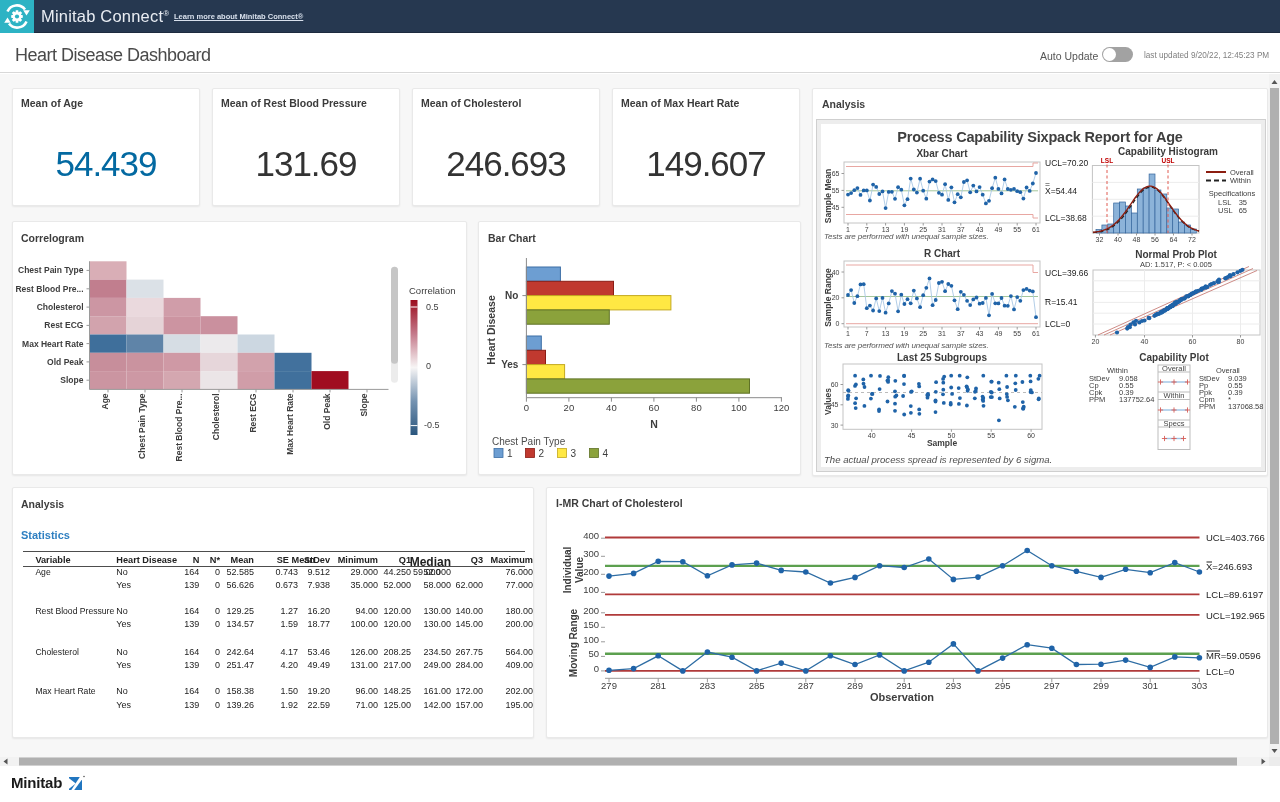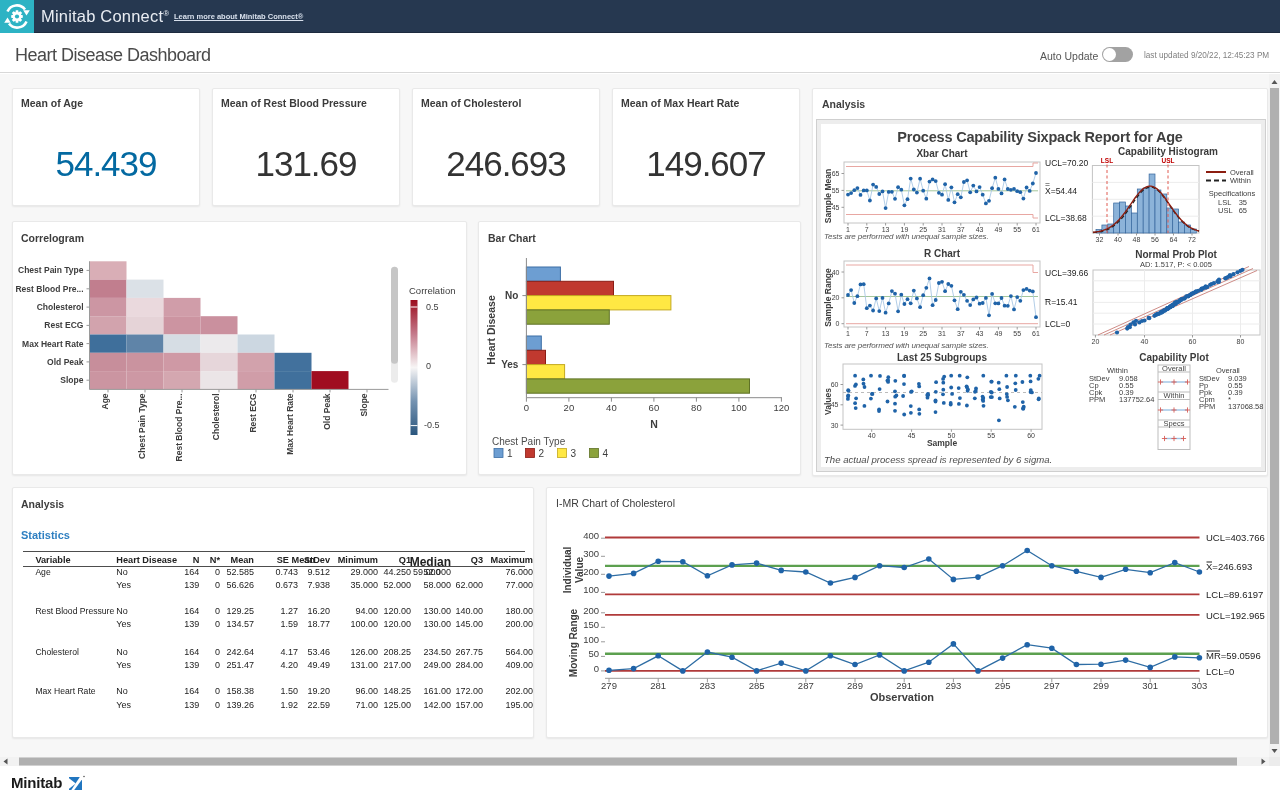--- a/index.html
+++ b/index.html
@@ -869,21 +869,21 @@
     <div class="abs" style="left:172.0px;top:212.7px;width:70px;text-align:right">139.26</div>
     <div class="abs" style="left:216.0px;top:212.7px;width:70px;text-align:right">1.92</div>
     <div class="abs" style="left:248.0px;top:212.7px;width:70px;text-align:right">22.59</div>
     <div class="abs" style="left:296.0px;top:212.7px;width:70px;text-align:right">71.00</div>
     <div class="abs" style="left:329.0px;top:212.7px;width:70px;text-align:right">125.00</div>
     <div class="abs" style="left:369.0px;top:212.7px;width:70px;text-align:right">142.00</div>
     <div class="abs" style="left:401.0px;top:212.7px;width:70px;text-align:right">157.00</div>
     <div class="abs" style="left:451.0px;top:212.7px;width:70px;text-align:right">195.00</div>
   </div>
 <div class="panel" style="left:546px;top:487px;width:722px;height:251px"></div>
-<div class="abs" style="left:556px;top:497px;font-size:10.5px;font-weight:normal;color:#3d3d3d">I-MR Chart of Cholesterol</div>
+<div class="abs" style="left:556px;top:497px;font-size:10.5px;font-weight:bold;color:#3d3d3d">I-MR Chart of Cholesterol</div>
 <svg style="position:absolute;left:546px;top:487px" width="722" height="251" viewBox="546 487 722 251">
     <line x1="605" y1="537.5" x2="1199.5" y2="537.5" stroke="#b03a3a" stroke-width="1.8"></line>
     <line x1="605" y1="594.3" x2="1199.5" y2="594.3" stroke="#b03a3a" stroke-width="1.8"></line>
     <line x1="605" y1="565.9" x2="1199.5" y2="565.9" stroke="#5ca04f" stroke-width="2.4"></line>
     <polyline points="609.0,576.1 633.6,573.4 658.2,561.3 682.8,561.7 707.4,575.8 732.0,564.9 756.6,563.1 781.2,570.4 805.8,572.0 830.4,583.0 855.0,577.4 879.6,565.7 904.2,567.5 928.8,559.0 953.4,579.4 978.0,577.1 1002.6,565.7 1027.2,550.5 1051.8,565.7 1076.4,571.3 1101.0,577.4 1125.6,569.3 1150.2,572.7 1174.8,562.6 1199.4,572.0" fill="none" stroke="#2e6da4" stroke-width="1.3"></polyline>
     <circle cx="609.0" cy="576.1" r="2.8" fill="#1f63a8"></circle>
     <circle cx="633.6" cy="573.4" r="2.8" fill="#1f63a8"></circle>
     <circle cx="658.2" cy="561.3" r="2.8" fill="#1f63a8"></circle>
     <circle cx="682.8" cy="561.7" r="2.8" fill="#1f63a8"></circle>
     <circle cx="707.4" cy="575.8" r="2.8" fill="#1f63a8"></circle>

